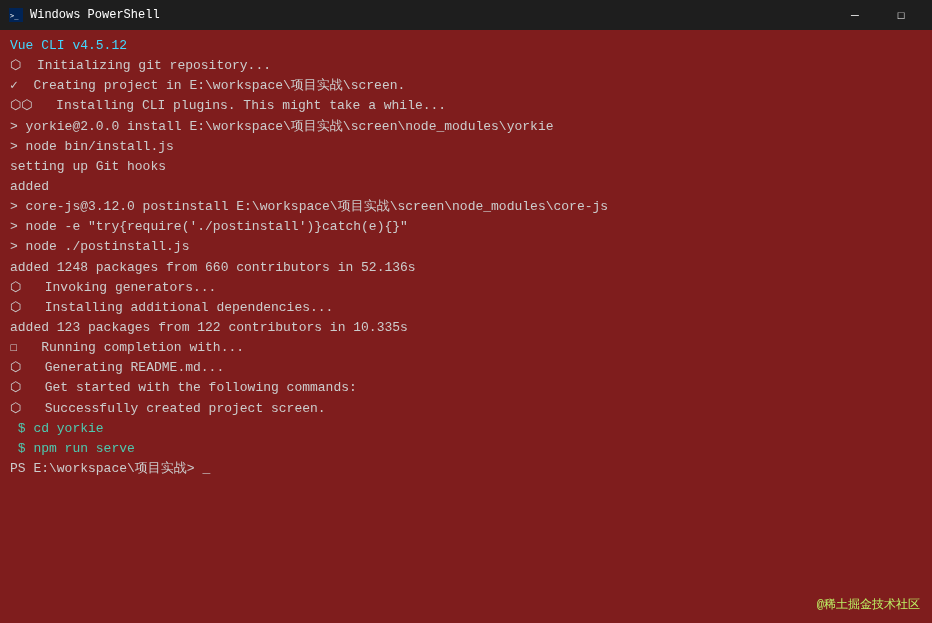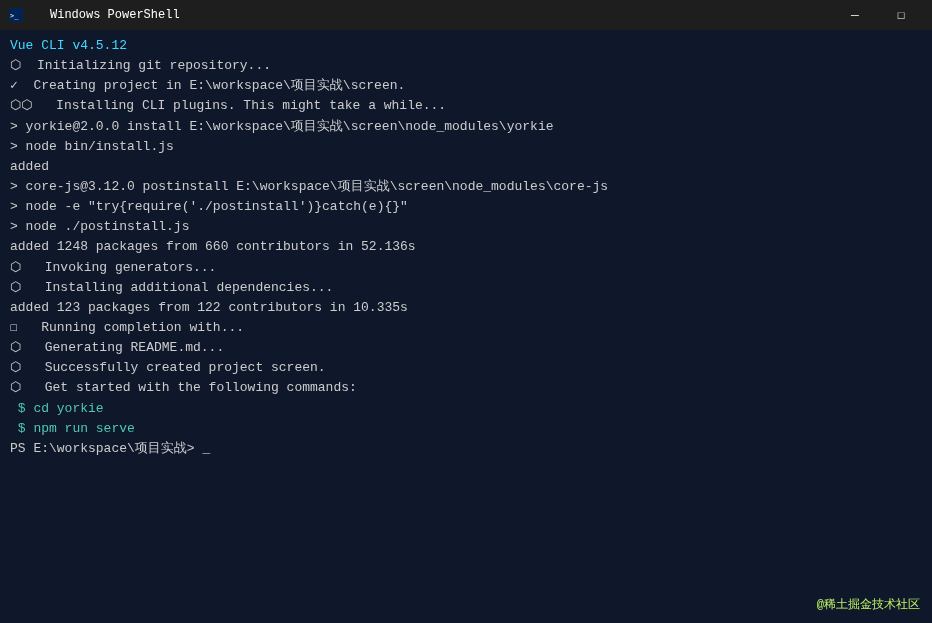--- a/index.html
+++ b/index.html
@@ -31,21 +31,20 @@
 
     .title-bar-icon svg {
       width: 14px;
       height: 14px;
     }
 
     .title-bar-text {
       color: #ffffff;
       font-size: 12px;
       flex: 1;
-      margin-left: 20px;
     }
 
     .title-bar-controls {
       display: flex;
       gap: 0;
     }
 
     .title-bar-btn {
       width: 46px;
       height: 30px;
@@ -53,21 +52,21 @@
       align-items: center;
       justify-content: center;
       color: #ffffff;
       font-size: 11px;
       cursor: pointer;
       background: transparent;
       border: none;
     }
 
     .console-area {
-      background: #0f172a;
+      background: #7f1d1d;
       width: 100%;
       height: 593px;
       padding: 6px 10px;
       overflow-y: auto;
       font-size: 13px;
       line-height: 1.55;
       color: #cccccc;
     }
 
     .line {
@@ -103,38 +102,39 @@
 
 <div class="console-area" id="console-output">
 <span class="line" style="color: rgb(66, 215, 255);">Vue CLI v4.5.12</span>
     <span class="line" style="color: rgb(204, 204, 204);">⬡  Initializing git repository...</span>
     <span class="line" style="color: rgb(204, 204, 204);">✓  Creating project in E:\workspace\项目实战\screen.</span>
     <span class="line" style="color: rgb(204, 204, 204);">⬡⬡   Installing CLI plugins. This might take a while...</span>
     <span class="line" style="color: rgb(204, 204, 204);"></span>
     <span class="line" style="color: rgb(204, 204, 204);">&gt; yorkie@2.0.0 install E:\workspace\项目实战\screen\node_modules\yorkie</span>
     <span class="line" style="color: rgb(204, 204, 204);">&gt; node bin/install.js</span>
     <span class="line" style="color: rgb(204, 204, 204);"></span>
+    <span class="line" style="color: rgb(204, 204, 204);">setting up Git hooks</span>
     <span class="line" style="color: rgb(204, 204, 204);">added</span>
     <span class="line" style="color: rgb(204, 204, 204);"></span>
     <span class="line" style="color: rgb(204, 204, 204);">&gt; core-js@3.12.0 postinstall E:\workspace\项目实战\screen\node_modules\core-js</span>
     <span class="line" style="color: rgb(204, 204, 204);">&gt; node -e "try{require('./postinstall')}catch(e){}"</span>
     <span class="line" style="color: rgb(204, 204, 204);"></span>
     <span class="line" style="color: rgb(204, 204, 204);">&gt; node ./postinstall.js</span>
     <span class="line" style="color: rgb(204, 204, 204);"></span>
     <span class="line" style="color: rgb(204, 204, 204);">added 1248 packages from 660 contributors in 52.136s</span>
     <span class="line" style="color: rgb(204, 204, 204);">⬡   Invoking generators...</span>
     <span class="line" style="color: rgb(204, 204, 204);">⬡   Installing additional dependencies...</span>
     <span class="line" style="color: rgb(204, 204, 204);"></span>
     <span class="line" style="color: rgb(204, 204, 204);">added 123 packages from 122 contributors in 10.335s</span>
     <span class="line" style="color: rgb(204, 204, 204);">☐   Running completion with...</span>
     <span class="line" style="color: rgb(204, 204, 204);"></span>
     <span class="line" style="color: rgb(204, 204, 204);">⬡   Generating README.md...</span>
     <span class="line" style="color: rgb(204, 204, 204);"></span>
+    <span class="line" style="color: rgb(204, 204, 204);">⬡   Get started with the following commands:</span>
     <span class="line" style="color: rgb(204, 204, 204);">⬡   Successfully created project screen.</span>
-    <span class="line" style="color: rgb(204, 204, 204);">⬡   Get started with the following commands:</span>
     <span class="line" style="color: rgb(204, 204, 204);"></span>
     <span class="line" style="color: rgb(78, 201, 176);"> $ cd yorkie</span>
     <span class="line" style="color: rgb(78, 201, 176);"> $ npm run serve</span>
     <span class="line" style="color: rgb(204, 204, 204);"></span>
     <span class="line" style="color: rgb(204, 204, 204);">PS E:\workspace\项目实战&gt; _</span>
   </div>
 
 <div class="bottom-right">@稀土掘金技术社区</div>
 
 </body></html>

